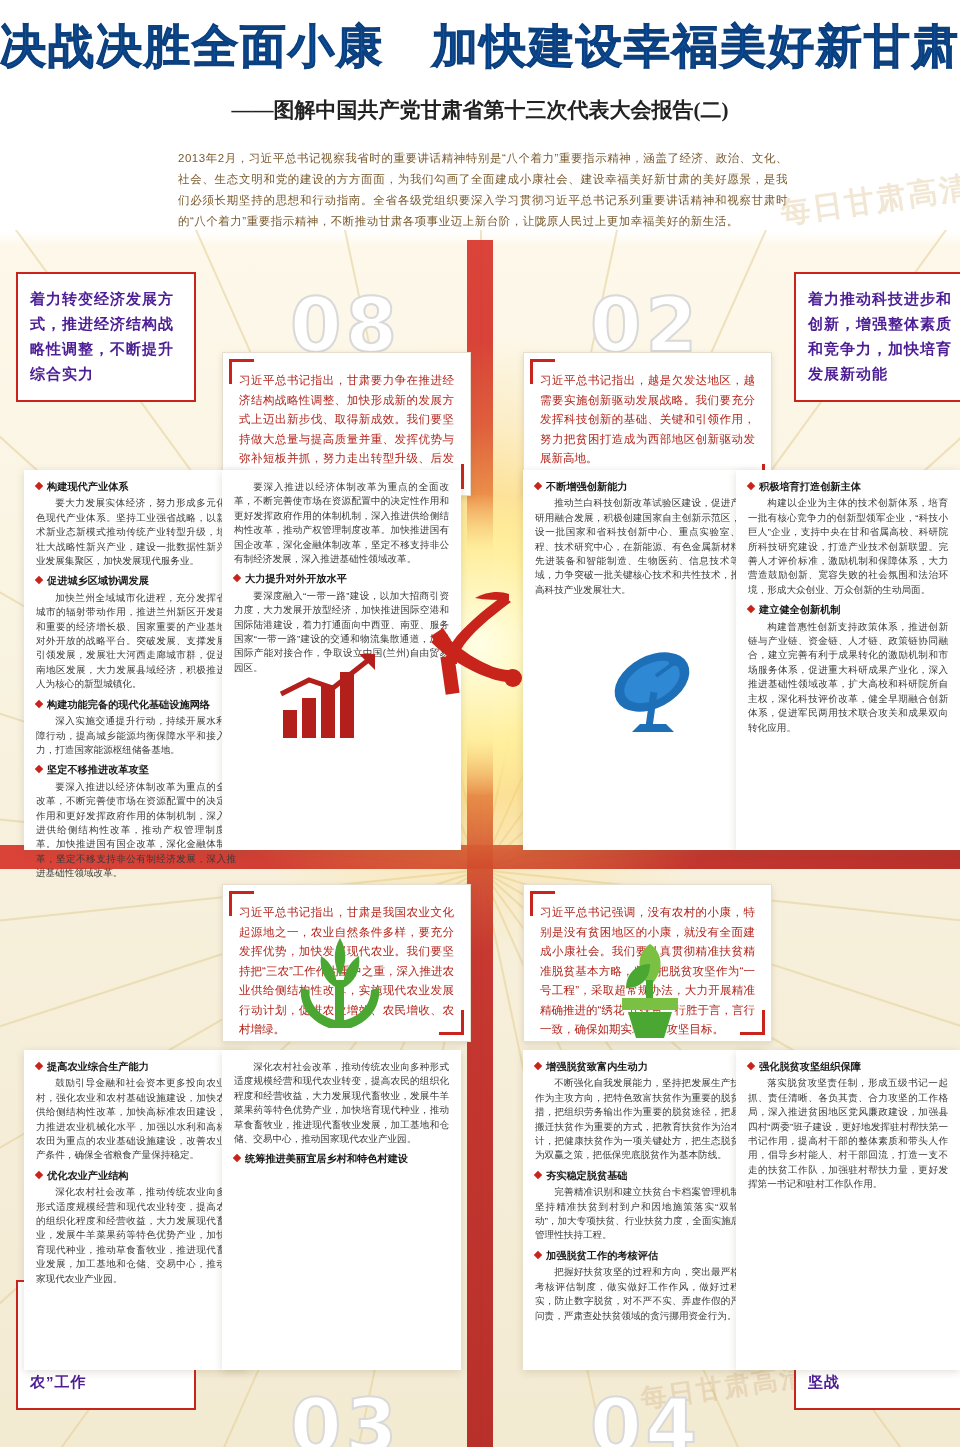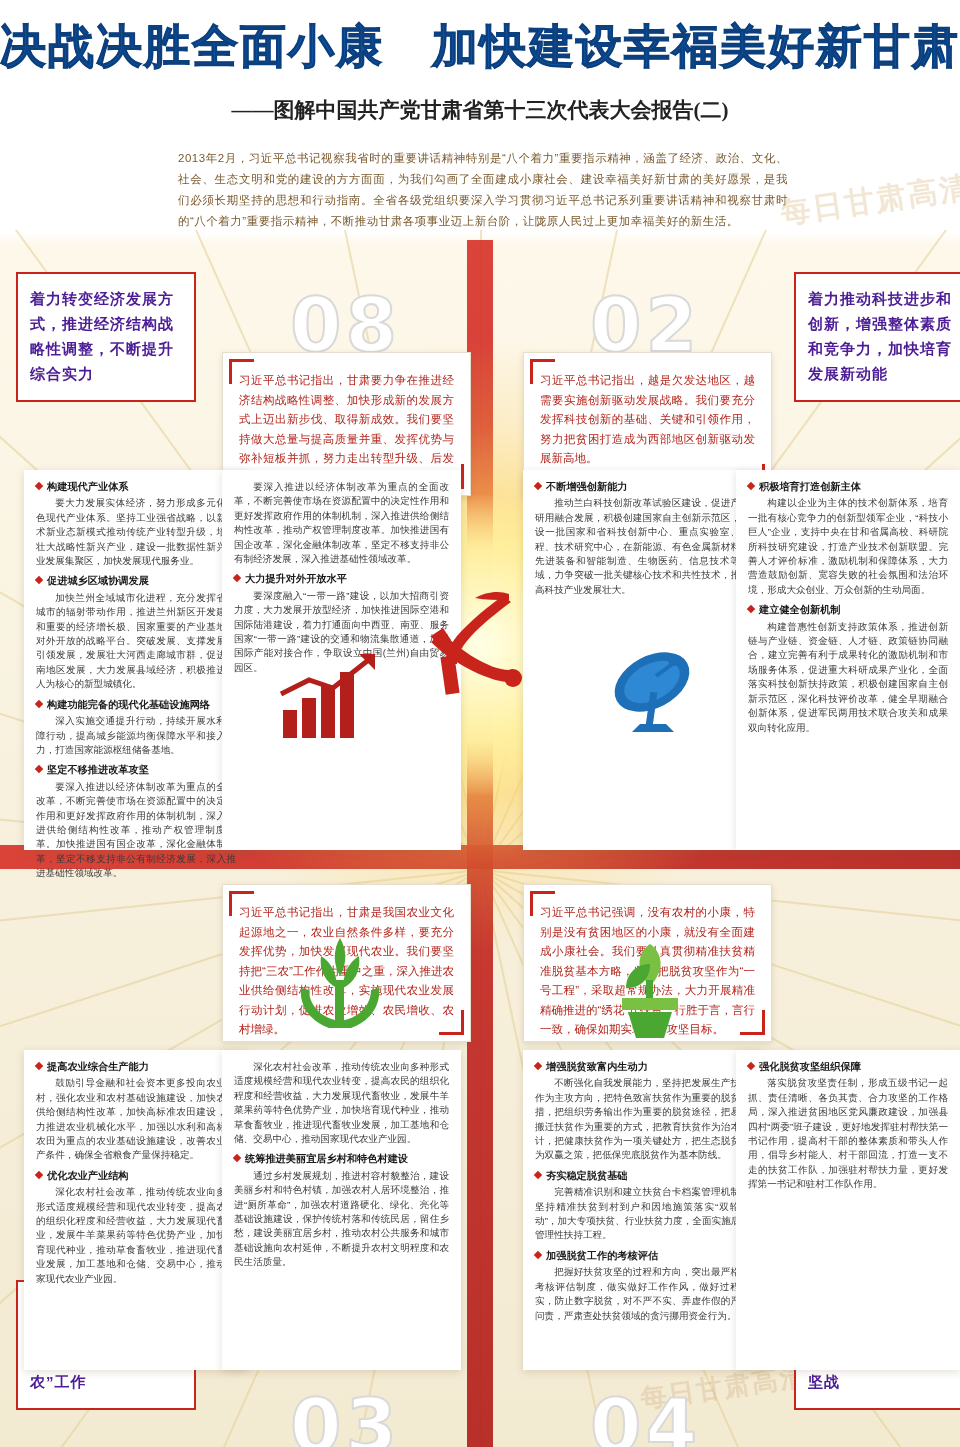--- a/index.html
+++ b/index.html
@@ -186,33 +186,32 @@
 </div>
 
 <div class="panel p-mr">
   <div class="h-item">不断增强创新能力</div>
   <div class="para">推动兰白科技创新改革试验区建设，促进产学研用融合发展，积极创建国家自主创新示范区，建设一批国家和省科技创新中心、重点实验室、工程、技术研究中心，在新能源、有色金属新材料、先进装备和智能制造、生物医药、信息技术等领域，力争突破一批关键核心技术和共性技术，推动高科技产业发展壮大。</div>
 </div>
 <div class="panel p-tr">
   <div class="h-item">积极培育打造创新主体</div>
   <div class="para">构建以企业为主体的技术创新体系，培育一批有核心竞争力的创新型领军企业，“科技小巨人”企业，支持中央在甘和省属高校、科研院所科技研究建设，打造产业技术创新联盟。完善人才评价标准，激励机制和保障体系，大力营造鼓励创新、宽容失败的社会氛围和法治环境，形成大众创业、万众创新的生动局面。</div>
   <div class="h-item">建立健全创新机制</div>
-  <div class="para">构建普惠性创新支持政策体系，推进创新链与产业链、资金链、人才链、政策链协同融合，建立完善有利于成果转化的激励机制和市场服务体系，促进重大科研成果产业化，全面落实科技创新扶持政策，积极创建国家自主创新示范区，深化科技评价改革，健全早期融合创新体系，促进军民两用技术联合攻关和成果双向转化应用。</div>
+  <div class="para">构建普惠性创新支持政策体系，推进创新链与产业链、资金链、人才链、政策链协同融合，建立完善有利于成果转化的激励机制和市场服务体系，促进重大科研成果产业化，深入推进基础性领域改革，扩大高校和科研院所自主权，深化科技评价改革，健全早期融合创新体系，促进军民两用技术联合攻关和成果双向转化应用。</div>
 </div>
 
 <div class="panel p-bl">
   <div class="h-item">提高农业综合生产能力</div>
   <div class="para">鼓励引导金融和社会资本更多投向农业农村，强化农业和农村基础设施建设，加快农业供给侧结构性改革，加快高标准农田建设，大力推进农业机械化水平，加强以水利和高标准农田为重点的农业基础设施建设，改善农业生产条件，确保全省粮食产量保持稳定。</div>
   <div class="h-item">优化农业产业结构</div>
   <div class="para">深化农村社会改革，推动传统农业向多种形式适度规模经营和现代农业转变，提高农民的组织化程度和经营收益，大力发展现代畜牧业，发展牛羊菜果药等特色优势产业，加快培育现代种业，推动草食畜牧业，推进现代畜牧业发展，加工基地和仓储、交易中心，推动国家现代农业产业园。</div>
 </div>
 <div class="panel p-mbl">
   <div class="para">深化农村社会改革，推动传统农业向多种形式适度规模经营和现代农业转变，提高农民的组织化程度和经营收益，大力发展现代畜牧业，发展牛羊菜果药等特色优势产业，加快培育现代种业，推动草食畜牧业，推进现代畜牧业发展，加工基地和仓储、交易中心，推动国家现代农业产业园。</div>
   <div class="h-item">统筹推进美丽宜居乡村和特色村建设</div>
-  <div class="para">通过乡村发展规划，推进村容村貌整治，建设美丽乡村和特色村镇，加强农村人居环境整治，推进“厕所革命”，加强农村道路硬化、绿化、亮化等基础设施建设，保护传统村落和传统民居，留住乡愁，建设美丽宜居乡村，推动农村公共服务和城市基础设施向农村延伸，不断提升农村文明程度和农民生活质量。</div>
 </div>
 
 <div class="panel p-mbr">
   <div class="h-item">增强脱贫致富内生动力</div>
   <div class="para">不断强化自我发展能力，坚持把发展生产扶贫作为主攻方向，把特色致富扶贫作为重要的脱贫举措，把组织劳务输出作为重要的脱贫途径，把易地搬迁扶贫作为重要的方式，把教育扶贫作为治本之计，把健康扶贫作为一项关键处方，把生态脱贫作为双赢之策，把低保兜底脱贫作为基本防线。</div>
   <div class="h-item">夯实稳定脱贫基础</div>
   <div class="para">完善精准识别和建立扶贫台卡档案管理机制，坚持精准扶贫到村到户和因地施策落实“双轮驱动”，加大专项扶贫、行业扶贫力度，全面实施后续管理性扶持工程。</div>
   <div class="h-item">加强脱贫工作的考核评估</div>
   <div class="para">把握好扶贫攻坚的过程和方向，突出最严格的考核评估制度，做实做好工作作风，做好过程比实，防止数字脱贫，对不严不实、弄虚作假的严肃问责，严肃查处扶贫领域的贪污挪用资金行为。</div>
 </div>

